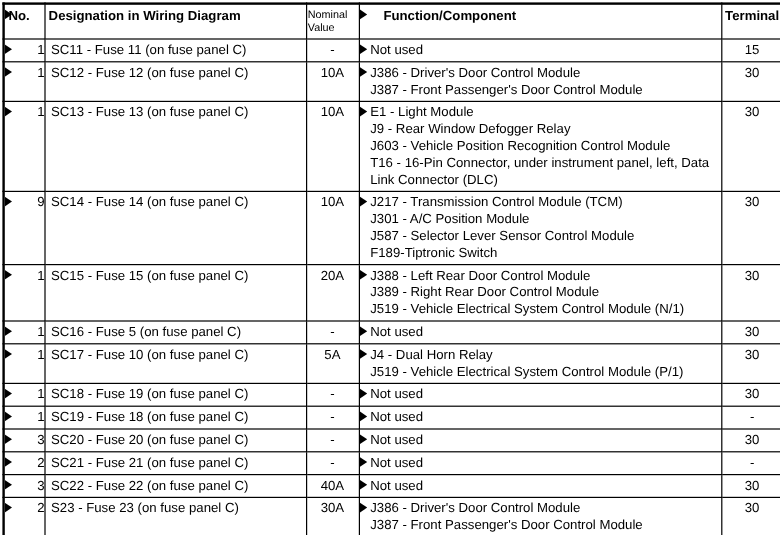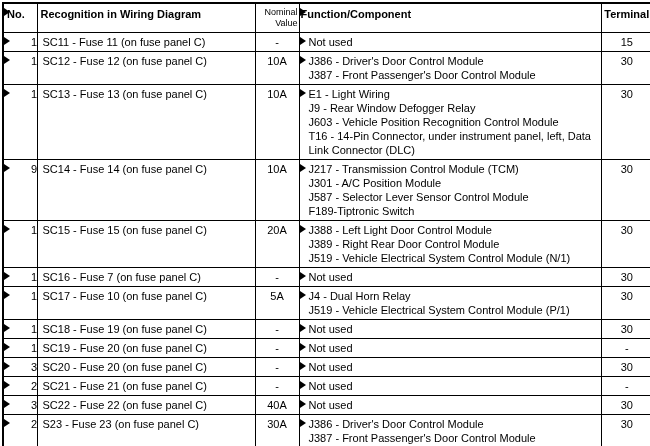--- a/index.html
+++ b/index.html
@@ -41,27 +41,27 @@
   .col-no  { width: 34px; }
   .col-des { width: 218px; }
   .col-val { width: 44px; }
   .col-fun { width: 302px; }
   .col-ter { width: 52px; }
 
   th.c-val {
     font-weight: normal;
     font-size: 9px;
     line-height: 11px;
-    text-align: right;
+    text-align: left;
     padding-left: 1px;
     padding-right: 1px;
   }
   th.c-ter { text-align: center; padding-left: 1px; padding-right: 1px; }
   th.c-no  { }
-  th.c-fun { padding-left: 1px; }
+  th.c-fun { padding-left: 20px; }
 
   td.c-no  { padding-left: 27px; }
   td.c-des { padding-left: 5px; }
   td.c-val { text-align: center; }
   td.c-fun { padding-left: 9px; }
   td.c-ter { text-align: center; }
 
   
   .marker {
     position: absolute;
@@ -86,21 +86,21 @@
       <col class="col-val">
       <col class="col-fun">
       <col class="col-ter">
     </colgroup>
     <thead>
       <tr>
         <th class="c-no">
           <span class="marker"></span>
           <span>No.</span>
         </th>
-        <th class="c-des">Recognition in Wiring Diagram</th>
+        <th class="c-des">Designation in Wiring Diagram</th>
         <th class="c-val">Nominal Value</th>
         <th class="c-fun">
           <span class="marker"></span>
           <span>Function/Component</span>
         </th>
         <th class="c-ter">Terminal</th>
       </tr>
     </thead>
     <tbody id="tbody">
   <tr>
@@ -139,24 +139,24 @@
   <tr>
     <td class="c-no">
       <span class="marker"></span>
       <span class="no">13</span>
     </td>
     <td class="c-des des">SC13 - Fuse 13 (on fuse panel C)</td>
     <td class="c-val val">10A</td>
     <td class="c-fun">
       <span class="marker"></span>
       <div class="fn-lines">
-              <div class="fn-line">E1 - Light Wiring</div>
+              <div class="fn-line">E1 - Light Module</div>
               <div class="fn-line">J9 - Rear Window Defogger Relay</div>
               <div class="fn-line">J603 - Vehicle Position Recognition Control Module</div>
-              <div class="fn-line">T16 - 14-Pin Connector, under instrument panel, left, Data Link Connector (DLC)</div>
+              <div class="fn-line">T16 - 16-Pin Connector, under instrument panel, left, Data Link Connector (DLC)</div>
             </div>
     </td>
     <td class="c-ter ter">30</td>
   </tr>
 
   <tr>
     <td class="c-no">
       <span class="marker"></span>
       <span class="no">9</span>
     </td>
@@ -177,34 +177,34 @@
   <tr>
     <td class="c-no">
       <span class="marker"></span>
       <span class="no">15</span>
     </td>
     <td class="c-des des">SC15 - Fuse 15 (on fuse panel C)</td>
     <td class="c-val val">20A</td>
     <td class="c-fun">
       <span class="marker"></span>
       <div class="fn-lines">
-              <div class="fn-line">J388 - Left Light Door Control Module</div>
+              <div class="fn-line">J388 - Left Rear Door Control Module</div>
               <div class="fn-line">J389 - Right Rear Door Control Module</div>
               <div class="fn-line">J519 - Vehicle Electrical System Control Module (N/1)</div>
             </div>
     </td>
     <td class="c-ter ter">30</td>
   </tr>
 
   <tr>
     <td class="c-no">
       <span class="marker"></span>
       <span class="no">15</span>
     </td>
-    <td class="c-des des">SC16 - Fuse 7 (on fuse panel C)</td>
+    <td class="c-des des">SC16 - Fuse 5 (on fuse panel C)</td>
     <td class="c-val val">-</td>
     <td class="c-fun">
       <span class="marker"></span>
       <div class="fn-lines">
               <div class="fn-line">Not used</div>
             </div>
     </td>
     <td class="c-ter ter">30</td>
   </tr>
 
@@ -239,21 +239,21 @@
             </div>
     </td>
     <td class="c-ter ter">30</td>
   </tr>
 
   <tr>
     <td class="c-no">
       <span class="marker"></span>
       <span class="no">19</span>
     </td>
-    <td class="c-des des">SC19 - Fuse 20 (on fuse panel C)</td>
+    <td class="c-des des">SC19 - Fuse 18 (on fuse panel C)</td>
     <td class="c-val val">-</td>
     <td class="c-fun">
       <span class="marker"></span>
       <div class="fn-lines">
               <div class="fn-line">Not used</div>
             </div>
     </td>
     <td class="c-ter ter">-</td>
   </tr>
 

